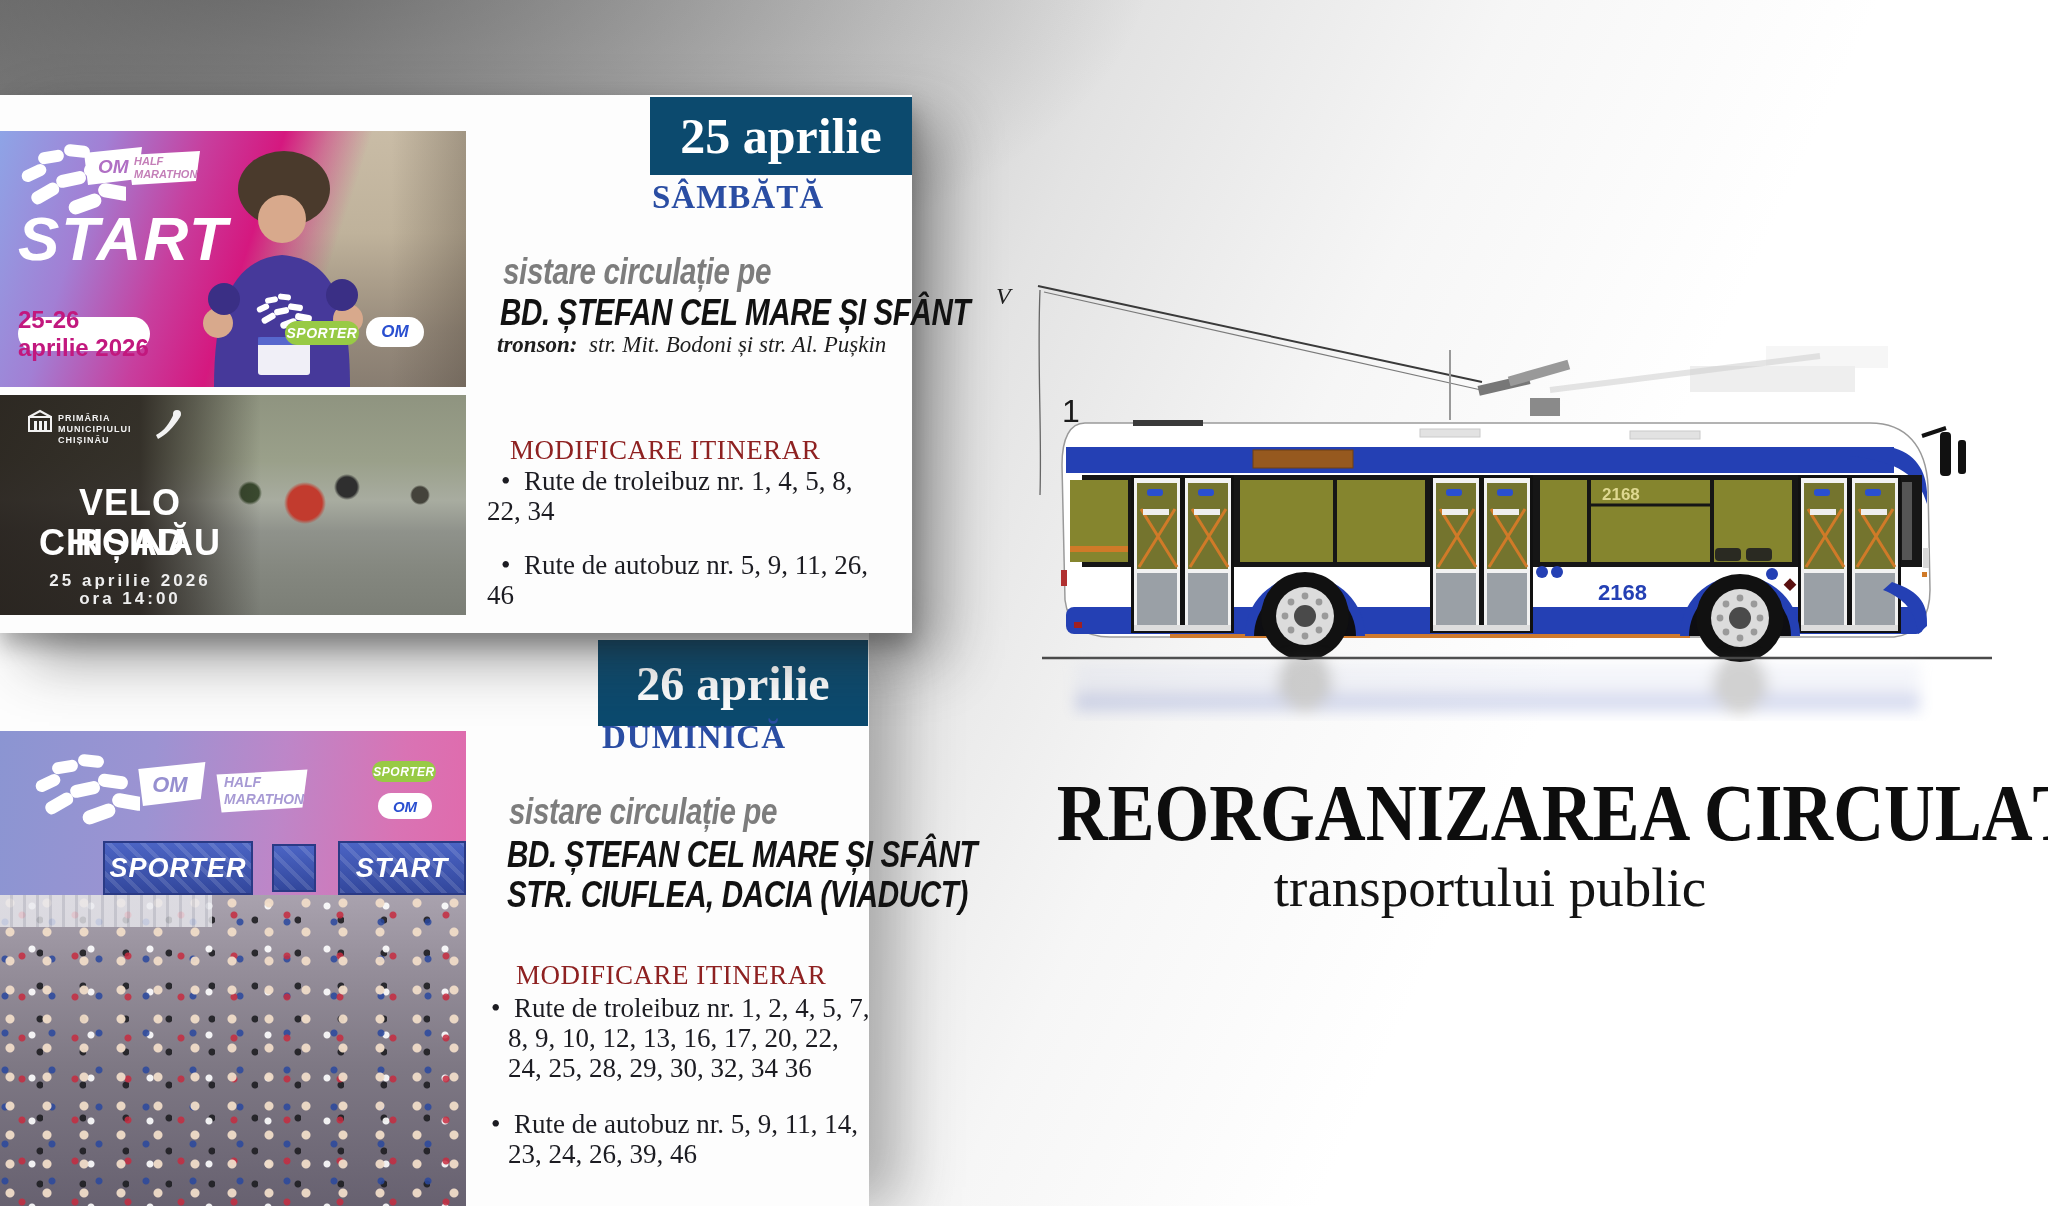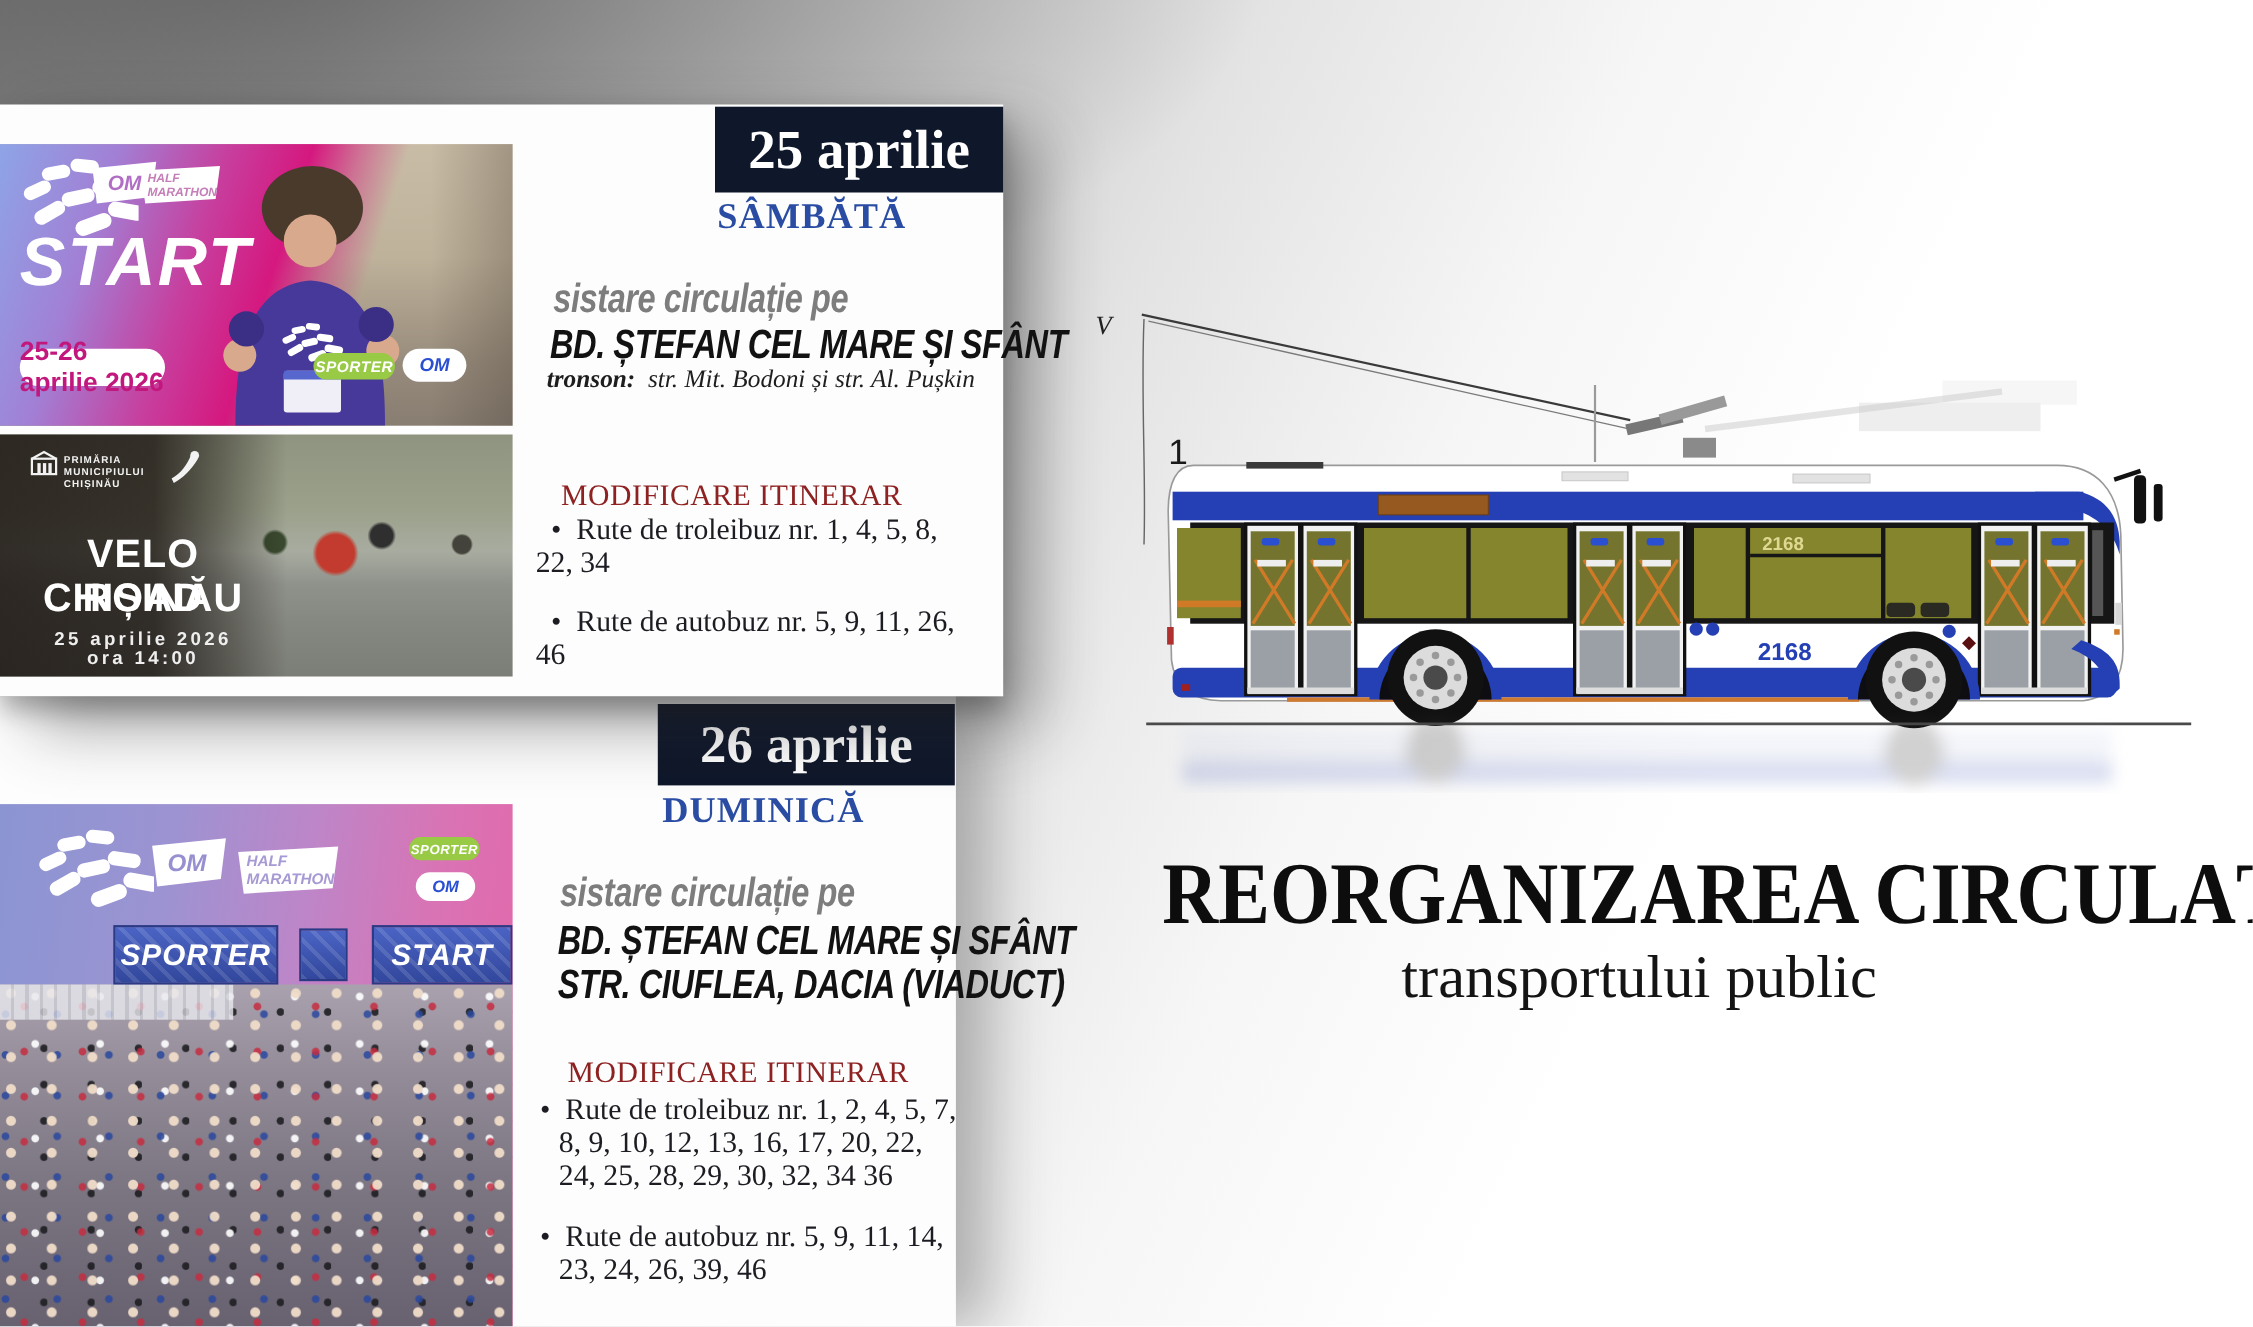--- a/index.html
+++ b/index.html
@@ -48,24 +48,24 @@
   .gantry-finish{left:103px;top:110px;width:150px;height:54px;}
   .gantry-start{left:338px;top:110px;width:128px;height:54px;}
   .gantry-mid{left:272px;top:113px;width:44px;height:48px;font-size:10px;}
   
   .pill{position:absolute;display:flex;align-items:center;justify-content:center;border-radius:18px;
     font-family:"Liberation Sans",sans-serif;font-weight:800;}
   .kids-date-pill{left:18px;top:186px;width:132px;height:34px;background:#fff;color:#c2187e;font-size:24px;}
   .sporter-pill{background:#98ca45;color:#fff;font-style:italic;letter-spacing:.5px;}
   .om-pill{background:#fff;color:#2a4fd0;font-style:italic;}
   
-  .date-box{position:absolute;background:#0f172a;color:#fff;display:flex;align-items:center;justify-content:center;
+  .date-box{position:absolute;background:#0c4a6e;color:#fff;display:flex;align-items:center;justify-content:center;
     font-weight:700;}
   .date-box-25{left:650px;top:2px;width:262px;height:78px;font-size:50px;}
-  .date-box-26{left:598px;top:7px;width:270px;height:74px;font-size:48px;}
+  .date-box-26{left:598px;top:7px;width:270px;height:86px;font-size:48px;}
   .day-label{position:absolute;color:#2a4da3;font-weight:700;font-size:33px;letter-spacing:1px;}
   .cond{font-family:"Liberation Sans",sans-serif;font-style:italic;font-weight:700;white-space:nowrap;}
   .cond>span{display:inline-block;transform:scaleX(0.80);transform-origin:left top;letter-spacing:-0.5px;}
   .sistare{position:absolute;color:#7d7d7d;font-size:37px;}
   .street{position:absolute;color:#121212;font-size:37px;line-height:40px;font-weight:800;}
   .tronson{position:absolute;font-style:italic;font-size:23px;color:#1e1e1e;white-space:nowrap;}
   .tronson b{font-weight:700;}
   .modif{position:absolute;color:#8e2121;font-size:27px;letter-spacing:.5px;white-space:nowrap;}
   .routes{position:absolute;color:#1c1c22;font-size:27px;line-height:30px;}
   .route-item{margin:0;}

